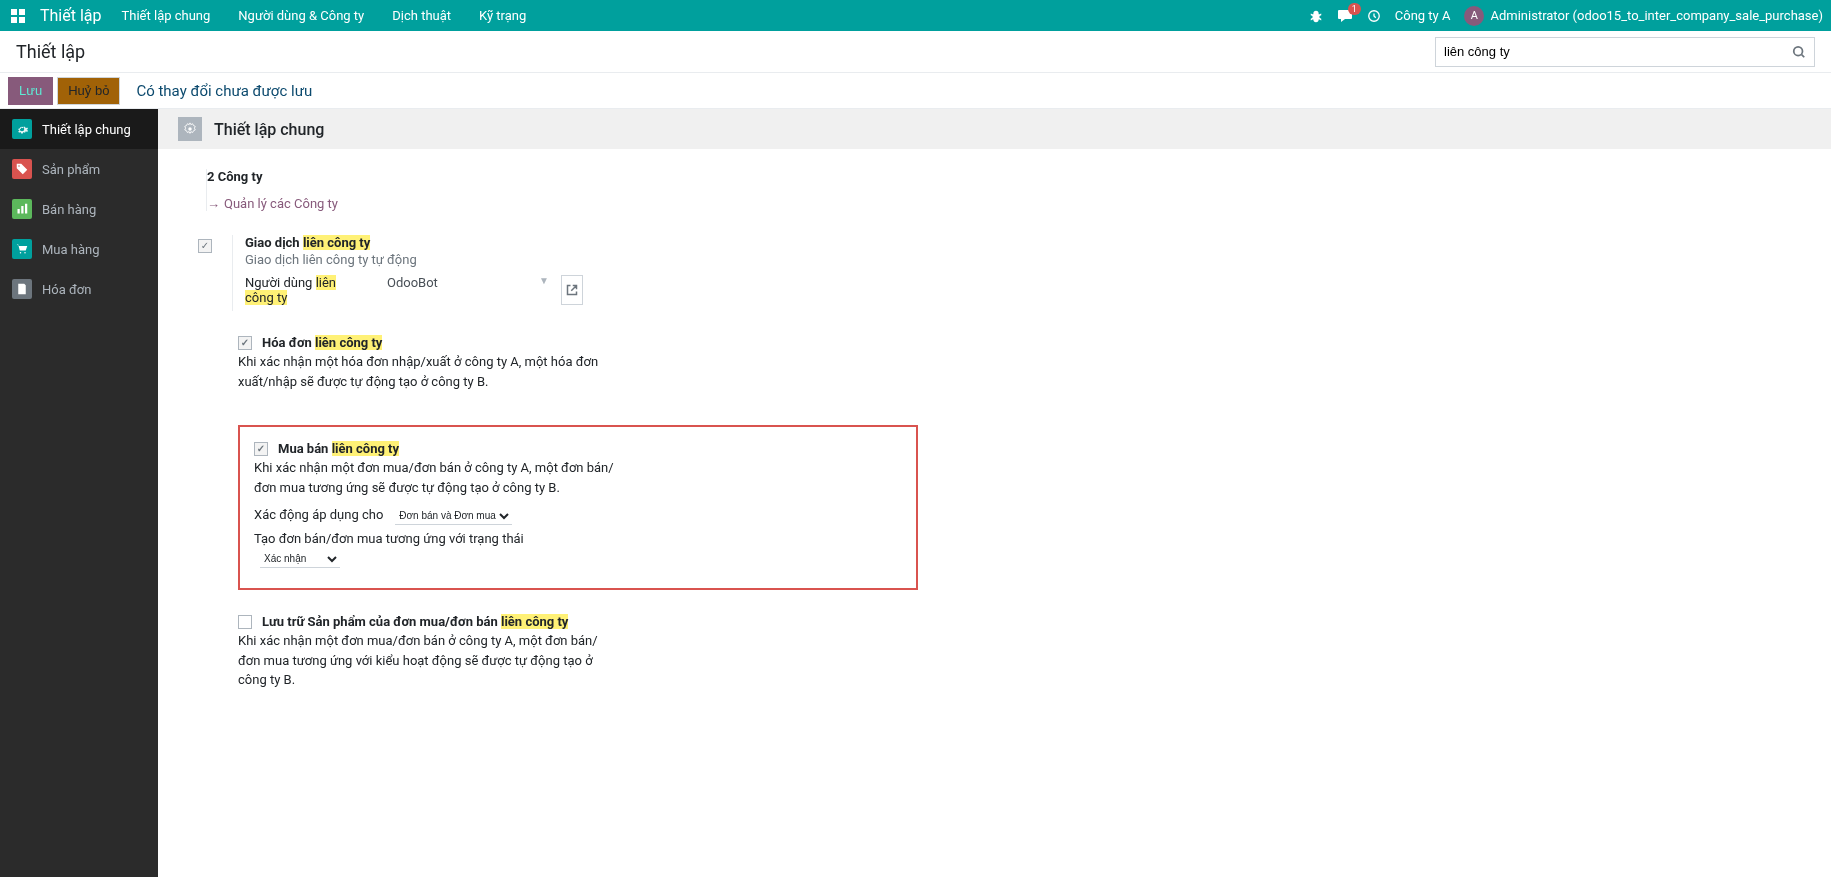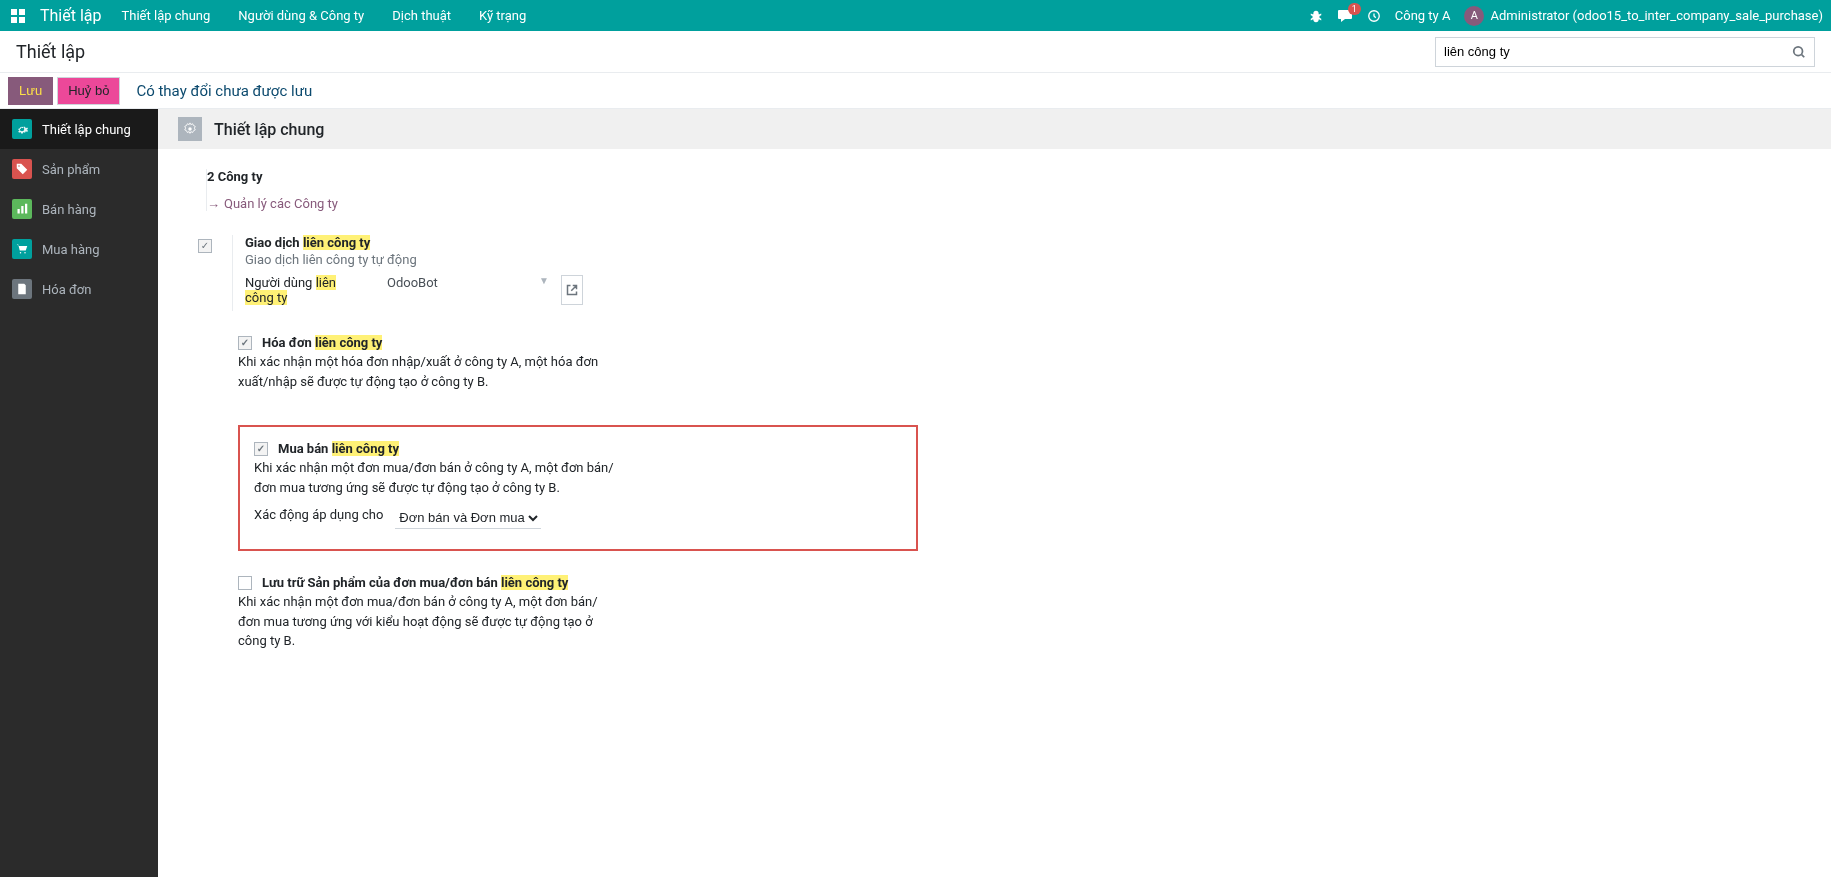--- a/index.html
+++ b/index.html
@@ -19,22 +19,22 @@
     
     
     .breadcrumb-row { height: 42px; display: flex; align-items: center; padding: 0 16px; border-bottom: 1px solid #e9ecef; background: #fff; }
     .breadcrumb-title { font-size: 18px; color: #212529; flex: 1; }
     .search-box { border: 1px solid #ced4da; height: 30px; width: 380px; display: flex; align-items: center; padding: 0 8px; }
     .search-box input { border: none; outline: none; flex: 1; font-size: 13px; }
     .search-box .search-icon { color: #6c757d; cursor: pointer; }
     
     
     .action-row { height: 36px; display: flex; align-items: center; padding: 0 8px; background: #fff; border-bottom: 1px solid #e9ecef; gap: 4px; }
-    .btn-primary { background: #875a7b; color: #fde047; border: 1px solid #875a7b; padding: 4px 10px; cursor: pointer; font-size: 13px; height: 28px; }
-    .btn-secondary { background: #ec4899; color: #212529; border: 1px solid #ced4da; padding: 4px 10px; cursor: pointer; font-size: 13px; height: 28px; }
+    .btn-primary { background: #875a7b; color: #5eead4; border: 1px solid #875a7b; padding: 4px 10px; cursor: pointer; font-size: 13px; height: 28px; }
+    .btn-secondary { background: #a16207; color: #212529; border: 1px solid #ced4da; padding: 4px 10px; cursor: pointer; font-size: 13px; height: 28px; }
     .status-text { color: #0c4a6e; margin-left: 12px; font-size: 15px; }
     
     
     .main { display: flex; height: calc(100vh - 109px); }
     .sidebar { width: 158px; background: #2b2b2b; flex-shrink: 0; }
     .sidebar-item { display: flex; align-items: center; padding: 10px 12px; cursor: pointer; color: #adb5bd; gap: 10px; font-size: 13px; }
     .sidebar-item.active { background: #1a1a1a; color: #fff; }
     .sidebar-icon { width: 20px; height: 20px; display: inline-flex; align-items: center; justify-content: center; border-radius: 2px; flex-shrink: 0; }
     .icon-teal { background: #00a09d; }
     .icon-red { background: #d9534f; }
@@ -60,21 +60,21 @@
     .setting-desc { color: #6c757d; margin-bottom: 8px; }
     .setting-body-text { color: #212529; margin-bottom: 10px; line-height: 1.5; max-width: 380px; }
     .highlight { background: #fff176; }
     
     .field-row { display: flex; gap: 12px; margin-bottom: 6px; }
     .field-label { width: 130px; font-size: 13px; color: #212529; }
     .m2o-value { color: #495057; min-width: 140px; border-bottom: 1px solid transparent; }
     .m2o-caret { color: #adb5bd; font-size: 10px; }
     .external-link { color: #6c757d; cursor: pointer; border: 1px solid #ced4da; padding: 2px 4px; display: inline-flex; align-items: center; justify-content: center; }
     
-    .select-inline { border: none; border-bottom: 1px solid #ced4da; background: transparent; font-size: 13px; padding: 2px 0; color: #212529; }
+    .select-inline { border: none; border-bottom: 1px solid #ced4da; background: transparent; font-size: 10px; padding: 2px 0; color: #212529; }
     
     .checkbox-styled { width: 14px; height: 14px; border: 1px solid #adb5bd; display: inline-flex; align-items: center; justify-content: center; font-size: 10px; color: #6c757d; cursor: pointer; background: #f3f3f3; }
     .checkbox-styled.unchecked { background: #fff; }
     
     .red-box { border: 2px solid #d9534f; padding: 14px; margin-bottom: 24px; }
     .red-box .setting-group { margin-bottom: 0; }
     
     svg { display: block; }
   </style>
 </head>
@@ -253,20 +253,26 @@
               <span class="checkbox-styled">✓</span>
               <span><span>Mua bán </span><span class="highlight">liên công ty</span></span>
             </div>
             <div class="setting-body-text">Khi xác nhận một đơn mua/đơn bán ở công ty A, một đơn bán/đơn mua tương ứng sẽ được tự động tạo ở công ty B.</div>
             <div class="field-row">
               <span>Xác động áp dụng cho</span>
               <select class="select-inline">
                 <option>Đơn bán và Đơn mua</option>
               </select>
             </div>
+            <div style="margin-bottom:4px;">Tạo đơn bán/đơn mua tương ứng với trạng thái</div>
+            <div class="field-row">
+              <select class="select-inline" style="margin-left:6px; min-width:80px;">
+                <option>Xác nhận</option>
+              </select>
+            </div>
           </div>
         </div>
       </div>
 
       <div class="setting-group" style="margin-left:40px;">
         <div class="setting-content">
           <div class="setting-label-bold">
             <span class="checkbox-styled unchecked"></span>
             <span><span>Lưu trữ Sản phẩm của đơn mua/đơn bán </span><span class="highlight">liên công ty</span></span>
           </div>

